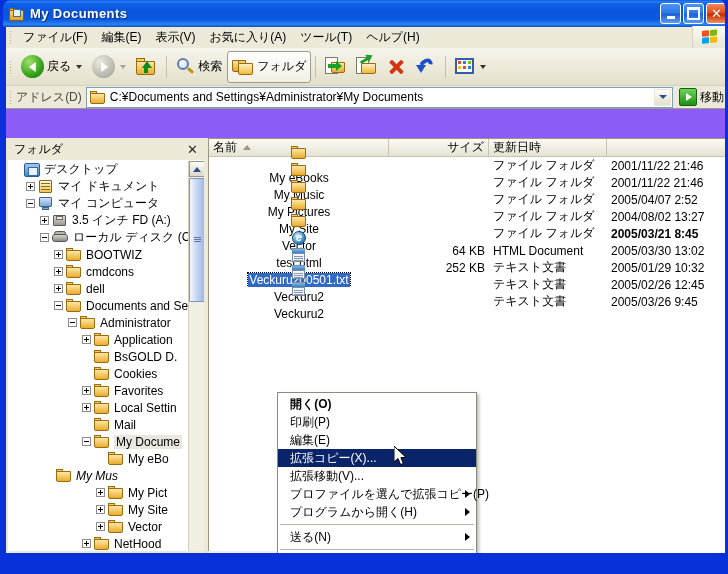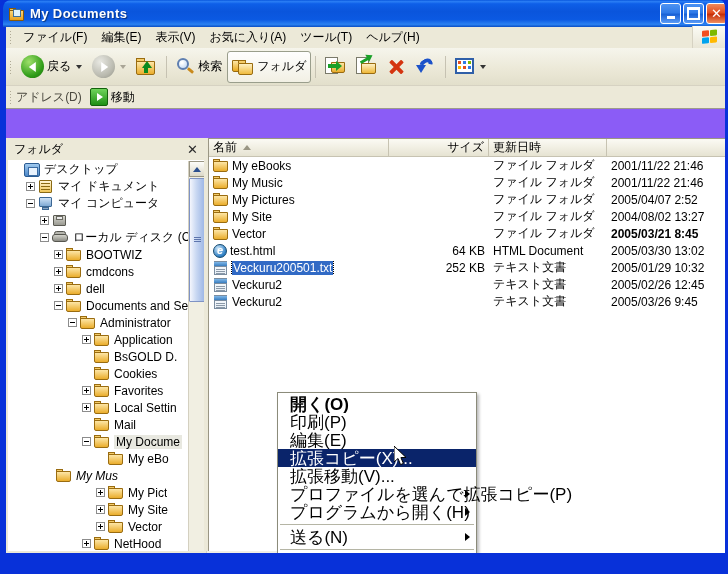--- a/index.html
+++ b/index.html
@@ -404,21 +404,21 @@
   .sortarrow {
     width:0;height:0;border-left:4px solid transparent;border-right:4px solid transparent;
     border-bottom:5px solid #9a9684; margin-left:6px;
   }
   #list-rows { position:relative; }
   .frow {
     height:17px; display:flex; align-items:center; font-size:12px; color:#000;
     white-space:nowrap;
   }
   .fcell { overflow:hidden; padding:0 4px; display:flex; align-items:center; }
-  .fcell.name { gap:3px; }
+  .fcell.name { gap:11px;flex-direction:column; }
   .fcell.right { justify-content:flex-end; }
   .ficon { width:16px; height:14px; position:relative; flex:none; }
   .ficon.folder .b { position:absolute;left:0;top:2px;width:15px;height:11px;
     background:linear-gradient(to bottom,#fde6a6,#eaad2c);border:1px solid #9a6c10;border-radius:0 0 2px 2px;}
   .ficon.folder .t { position:absolute;left:0;top:0;width:7px;height:3px;
     background:#f5cd6a;border:1px solid #9a6c10;border-bottom:none;}
   .ficon.html { border-radius:50%; width:14px;height:14px;
     background: radial-gradient(circle at 35% 30%, #cfe8fb, #2e7fc4 70%, #1a5b96);
     border:1px solid #14496f; }
   .ficon.html::after { content:"e"; position:absolute; left:3px; top:-1px; color:#fff;
@@ -436,21 +436,21 @@
   
   #ctxmenu {
     position:absolute; left:271px; top:254px; width:200px;
     background:#fff; border:1px solid #8b8b7a;
     box-shadow: 2px 2px 3px rgba(0,0,0,0.28);
     padding:2px 0; z-index: 50;
   }
   .mi {
     height:18px; display:flex; align-items:center;
     padding-left:12px; padding-right:8px;
-    font-size:17px; color:#000; white-space:nowrap; position:relative; cursor:default;
+    font-size:12px; color:#000; white-space:nowrap; position:relative; cursor:default;
   }
   .mi.bold { font-weight:bold; }
   .mi.hl { background:#0a246a; color:#fff; }
   .mi .sub {
     position:absolute; right:6px; top:50%; transform:translateY(-50%);
     width:0;height:0;border-top:4px solid transparent;border-bottom:4px solid transparent;
     border-left:5px solid #000;
   }
   .msep { height:1px; background:#b5b5a5; margin:3px 2px; }
 
@@ -580,20 +580,30 @@
           <span class="sq r2 c2" style="background:#e24e20"></span>
           <span class="sq r2 c3" style="background:#2f7ae8"></span>
         </span>
         <span class="caret-sm"></span>
       </div>
     </div>
 
     <div id="addressbar">
       <div class="grip"></div>
       <div id="addr-label">アドレス(D)</div>
+      <div id="addr-field">
+        <span id="addr-folder-ico">
+            <span class="t"></span>
+            <span class="b"></span>
+          </span>
+        <span id="addr-text">C:¥Documents and Settings¥Administrator¥My Documents</span>
+        <span id="addr-drop">
+            <span class="cv"></span>
+          </span>
+      </div>
       <div id="go-btn">
         <span class="ico-go">
             <span class="a"></span>
           </span>
         <span class="lbl">移動</span>
       </div>
     </div>
 
     <div id="main">
 
@@ -624,20 +634,21 @@
                   <span class="s"></span>
                 </span>
                 <span class="lbl">マイ コンピュータ</span>
               </div>
               <div class="tnode" style="padding-left: 32px;">
                 <span class="pm plus"></span>
                 <span class="tfloppy">
                   <span class="d"></span>
                   <span class="w"></span>
                 </span>
+                <span class="lbl">3.5 インチ FD (A:)</span>
               </div>
               <div class="tnode" style="padding-left: 32px;">
                 <span class="pm"></span>
                 <span class="tdisk">
                   <span class="p"></span>
                   <span class="o"></span>
                 </span>
                 <span class="lbl">ローカル ディスク (C:)</span>
               </div>
               <div class="tnode" style="padding-left: 46px;">

